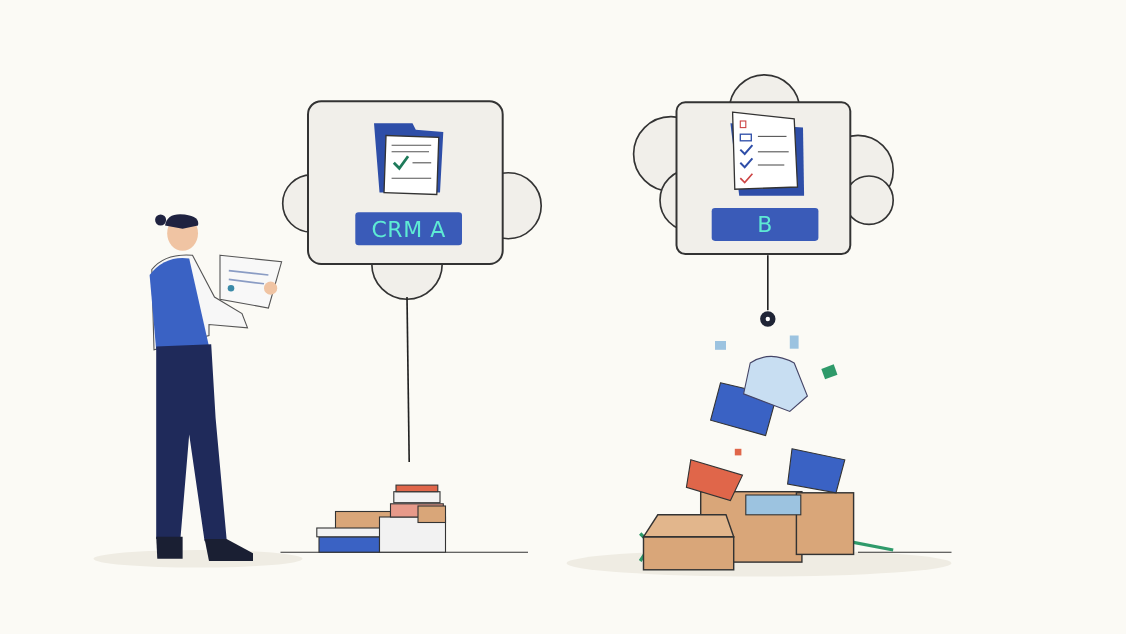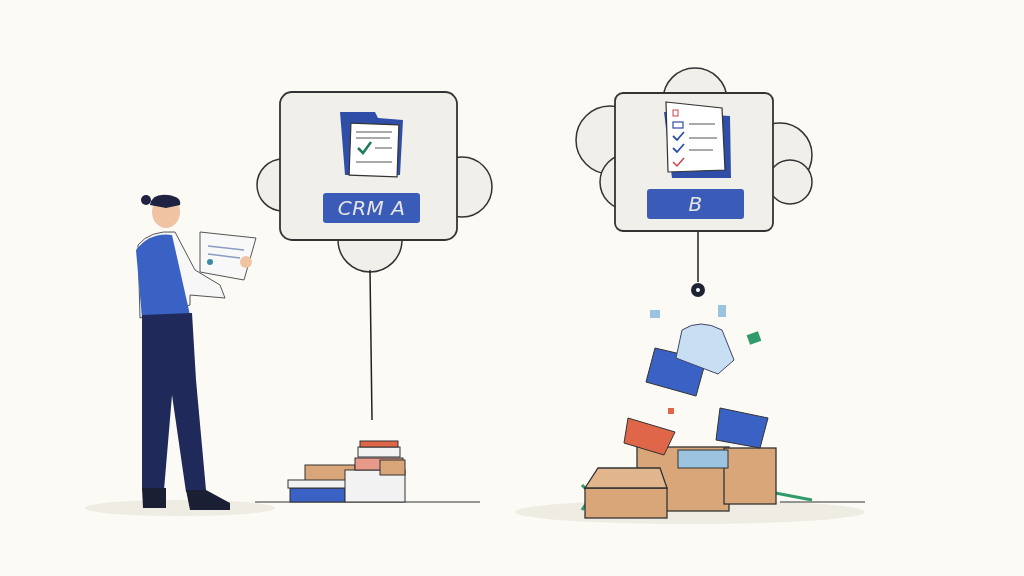--- a/index.html
+++ b/index.html
@@ -1,18 +1,18 @@
 <!DOCTYPE html>
 <html><head>
 <meta charset="utf-8">
 <style>
   html,body{margin:0;padding:0;}
   body{width:1024px;height:576px;background:#fbfaf5;position:relative;overflow:hidden;font-family:"DejaVu Sans",sans-serif;}
   svg.scene{position:absolute;left:0;top:0;}
-  .label{position:absolute;color:#e5e5e5;font-size:20px;text-align:center;line-height:30px;border-radius:3px;letter-spacing:0.5px;font-style:italic;}
+  .label{position:absolute;color:#5eead4;font-size:20px;text-align:center;line-height:30px;border-radius:3px;letter-spacing:0.5px;}
 </style>
 </head>
 <body>
 
 <svg class="scene" width="1024" height="576" viewBox="0 0 1024 576">
 
   <ellipse cx="180" cy="508" rx="95" ry="8" fill="#efece3"></ellipse>
   <ellipse cx="690" cy="512" rx="175" ry="12" fill="#efece3"></ellipse>
   <line x1="255" y1="502" x2="480" y2="502" stroke="#333" stroke-width="1"></line>
   <line x1="780" y1="502" x2="865" y2="502" stroke="#333" stroke-width="1"></line>

